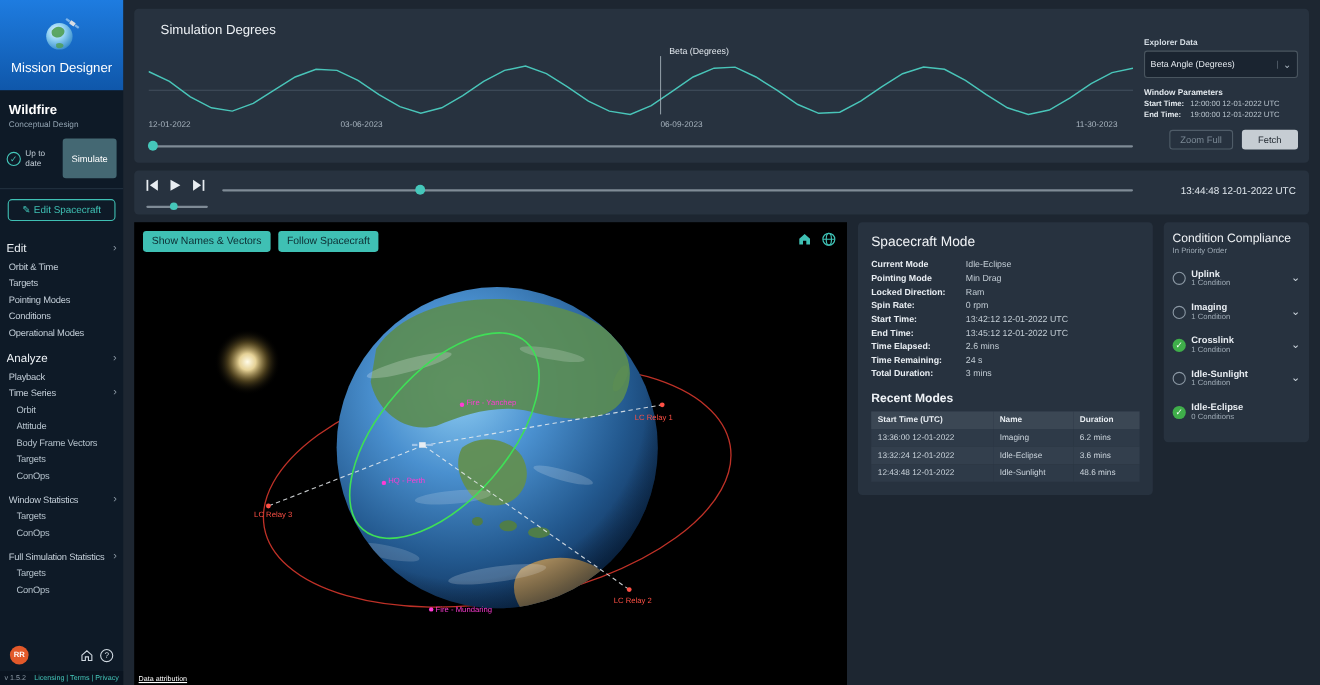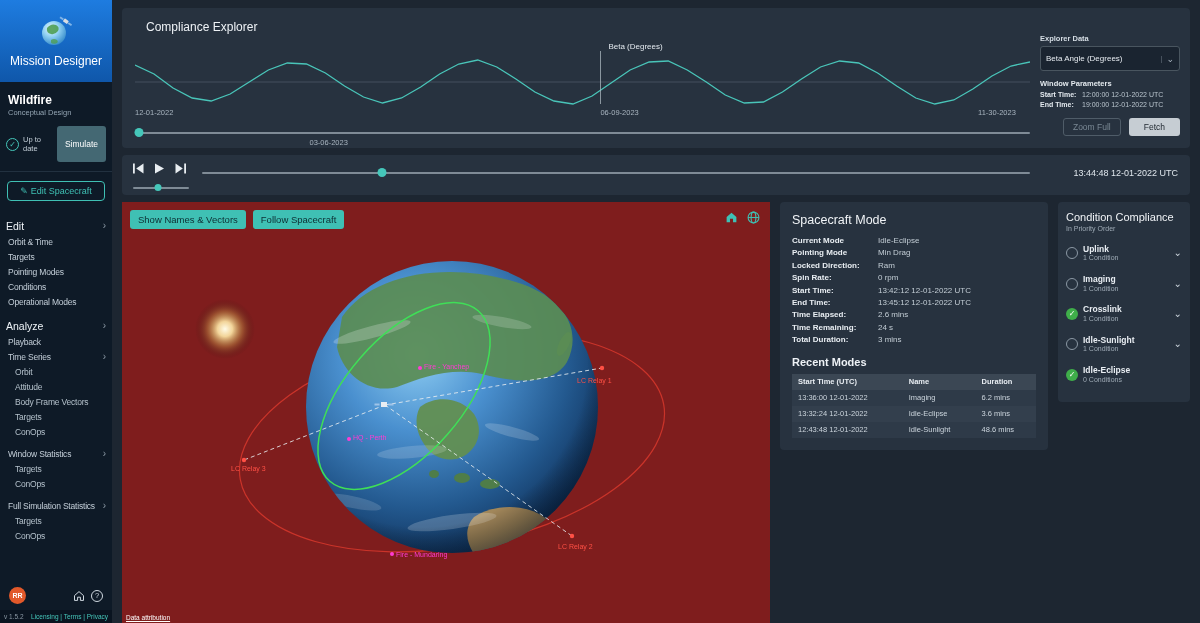--- a/index.html
+++ b/index.html
@@ -84,21 +84,21 @@
   .transport{position:absolute;left:11px;top:8px;display:flex;gap:10px;align-items:center}
   .t-btn{background:none;border:none;padding:0;display:flex;cursor:pointer}
   .speed-slider{left:11px;top:28px;width:56px;height:9px;cursor:pointer}
   .speed-slider .track{top:3.5px}
   .speed-slider .handle{width:7px;height:7px;top:1px}
   .timeline{left:80px;top:12px;width:828px;height:11px;cursor:pointer}
   .pb-time{position:absolute;right:12px;top:13px;font-size:9px;color:#dfe6ec}
 
   
   .content-row{margin-top:7px;display:flex;gap:10px;align-items:flex-start;flex:1}
-  .viewport{width:648px;height:422px;flex:0 0 648px;background:#7f1d1d;position:relative;overflow:hidden}
+  .viewport{width:648px;height:422px;flex:0 0 648px;background:#000000;position:relative;overflow:hidden}
   .vp-buttons{position:absolute;left:8px;top:8px;display:flex;gap:7px;z-index:3}
   .vp-btn{background:#3fc0b4;color:#0d2e33;border:none;border-radius:3px;font-size:9.5px;padding:4px 8px;cursor:pointer;
     font-family:"Liberation Sans",sans-serif}
   .vp-tools{position:absolute;right:10px;top:9px;display:flex;gap:9px;z-index:3}
   .vp-tool{display:flex;cursor:pointer}
   .vp-label{position:absolute;font-size:7px;white-space:nowrap;z-index:2}
   .attribution{position:absolute;left:4px;bottom:3px;font-size:6.5px;color:#fff;text-decoration:underline;z-index:3;cursor:pointer}
   .scene{position:absolute;left:0;top:0}
 
   
@@ -253,32 +253,32 @@
     </div>
     <div class="sb-version">
       <span>v 1.5.2</span>
       <span class="links">Licensing | Terms | Privacy</span>
     </div>
   </aside>
 
   <main class="main">
 
     <section class="panel explorer">
-      <div class="panel-title">Compliance Explorer</div>
+      <div class="panel-title">Simulation Degrees</div>
 
       <div class="chart-zone">
         <svg id="chart-svg" viewBox="0 0 880 60" preserveAspectRatio="none">
           <line x1="0" y1="30" x2="880" y2="30" stroke="#566373" stroke-width="1" opacity=".6" vector-effect="non-scaling-stroke"></line>
           <polyline id="beta-line" fill="none" stroke-width="1.3" vector-effect="non-scaling-stroke" points="0.0,13.0 18.7,22.0 37.4,36.0 56.2,46.0 74.9,49.0 93.6,42.0 112.3,30.0 131.1,18.0 149.8,11.0 168.5,12.0 187.2,21.0 206.0,34.0 224.7,45.0 243.4,51.0 262.1,46.0 280.9,35.0 299.6,22.0 318.3,12.0 337.0,8.0 355.7,15.0 374.5,27.0 393.2,40.0 411.9,49.0 430.6,52.0 449.4,44.0 468.1,31.0 486.8,18.0 505.5,10.0 524.3,9.0 543.0,18.0 561.7,30.0 580.4,43.0 599.1,51.0 617.9,50.0 636.6,40.0 655.3,27.0 674.0,15.0 692.8,9.0 711.5,11.0 730.2,21.0 748.9,34.0 767.7,46.0 786.4,52.0 805.1,48.0 823.8,37.0 842.6,24.0 861.3,14.0 880.0,10.0" stroke="#49c5b9"></polyline>
         </svg>
         <div class="crosshair" style="left: 52%;"></div>
         <div class="chart-label" style="left: calc(52% + 8px);">Beta (Degrees)</div>
         <div class="x-labels">
             <span class="x-tick" style="left: 0%;">12-01-2022</span>
-            <span class="x-tick" style="left: 19.5%; margin-top: 30px;">03-06-2023</span>
+            <span class="x-tick" style="left: 19.5%;">03-06-2023</span>
             <span class="x-tick" style="left: 52%;">06-09-2023</span>
             <span class="x-tick" style="left: 94.2%;">11-30-2023</span>
           </div>
       </div>
 
       <div class="explorer-slider">
         <div class="track"></div>
         <div class="handle" style="left: 0.5%;"></div>
       </div>
 

